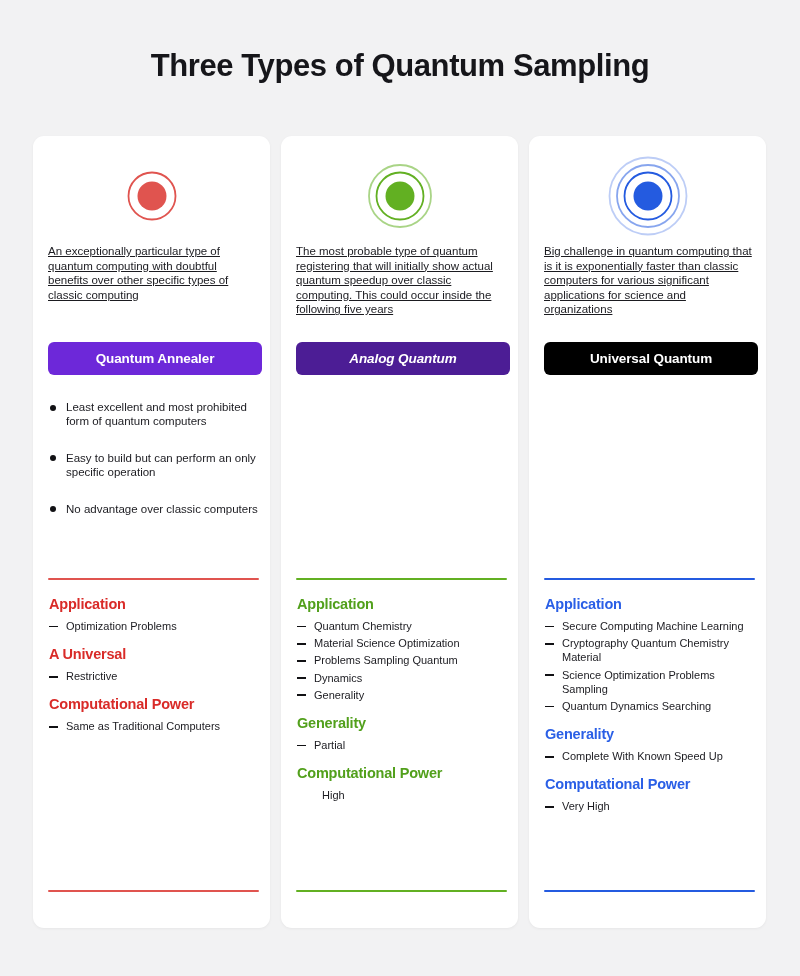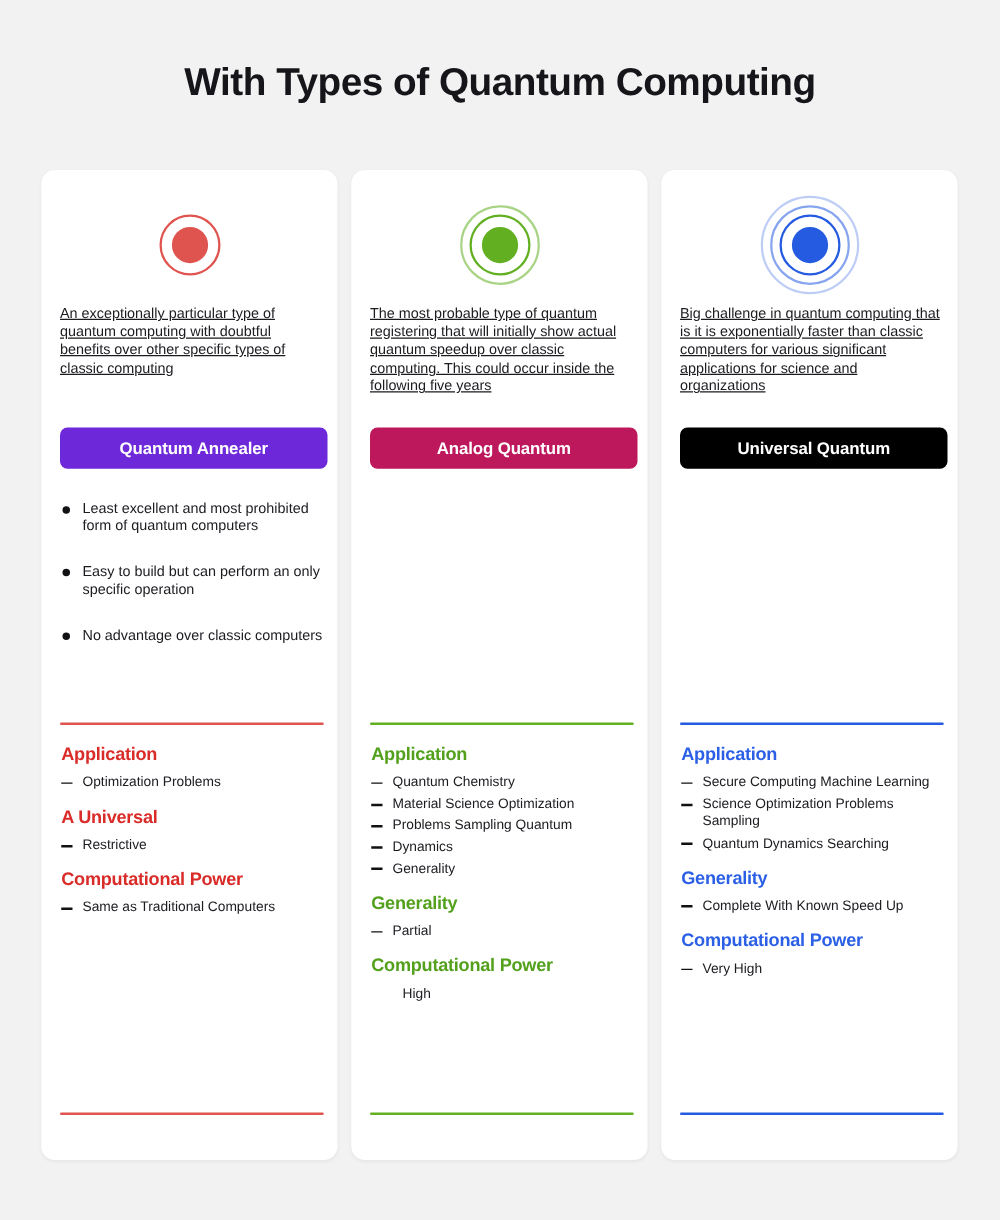--- a/index.html
+++ b/index.html
@@ -169,21 +169,21 @@
   }
   .sec-list li.nodash { padding-left: 25px; }
 
   .details .sec-head + .sec-list { margin-bottom: 13px; }
 </style>
 </head>
 <body>
 
 <div id="page">
 
-  <h1 id="page-title">With Types of Quantum Computing</h1>
+  <h1 id="page-title">Three Types of Quantum Sampling</h1>
 
   <div id="cards">
       <div class="card">
         <div class="icon-wrap">
           <svg width="84" height="84" viewBox="0 0 84 84">
             <circle cx="42" cy="42" r="23.5" fill="none" stroke="#e0544f" stroke-width="1.8" opacity="1"></circle>
             <circle cx="42" cy="42" r="14.5" fill="#e0544f"></circle>
           </svg>
         </div>
         <p class="desc">An exceptionally particular type of quantum computing with doubtful benefits over other specific types of classic computing</p>
@@ -212,21 +212,21 @@
       </div>
       <div class="card">
         <div class="icon-wrap">
           <svg width="84" height="84" viewBox="0 0 84 84">
             <circle cx="42" cy="42" r="31" fill="none" stroke="#62b022" stroke-width="1.8" opacity="0.55"></circle>
             <circle cx="42" cy="42" r="23.5" fill="none" stroke="#62b022" stroke-width="1.8" opacity="1"></circle>
             <circle cx="42" cy="42" r="14.5" fill="#62b022"></circle>
           </svg>
         </div>
         <p class="desc">The most probable type of quantum registering that will initially show actual quantum speedup over classic computing. This could occur inside the following five years</p>
-        <button class="pill" style="background: #be185d;">Analog Quantum</button>
+        <button class="pill" style="background: #4c1d95; font-style: italic;">Analog Quantum</button>
         <div class="rule rule-top" style="background: rgb(98, 176, 34);"></div>
         <div class="details">
           <div class="sec-head" style="color: rgb(82, 160, 28);">Application</div>
           <ul class="sec-list">
             <li class="dash">Quantum Chemistry</li>
             <li class="dash">Material Science Optimization</li>
             <li class="dash">Problems Sampling Quantum</li>
             <li class="dash">Dynamics</li>
             <li class="dash">Generality</li>
           </ul>
@@ -250,20 +250,21 @@
             <circle cx="42" cy="42" r="14.5" fill="#245be0"></circle>
           </svg>
         </div>
         <p class="desc">Big challenge in quantum computing that is it is exponentially faster than classic computers for various significant applications for science and organizations</p>
         <button class="pill" style="background: #000000;">Universal Quantum</button>
         <div class="rule rule-top" style="background: rgb(36, 91, 224);"></div>
         <div class="details">
           <div class="sec-head" style="color: rgb(42, 95, 230);">Application</div>
           <ul class="sec-list">
             <li class="dash">Secure Computing Machine Learning</li>
+            <li class="dash">Cryptography Quantum Chemistry Material</li>
             <li class="dash">Science Optimization Problems Sampling</li>
             <li class="dash">Quantum Dynamics Searching</li>
           </ul>
           <div class="sec-head" style="color: rgb(42, 95, 230);">Generality</div>
           <ul class="sec-list">
             <li class="dash">Complete With Known Speed Up</li>
           </ul>
           <div class="sec-head" style="color: rgb(42, 95, 230);">Computational Power</div>
           <ul class="sec-list">
             <li class="dash">Very High</li>

